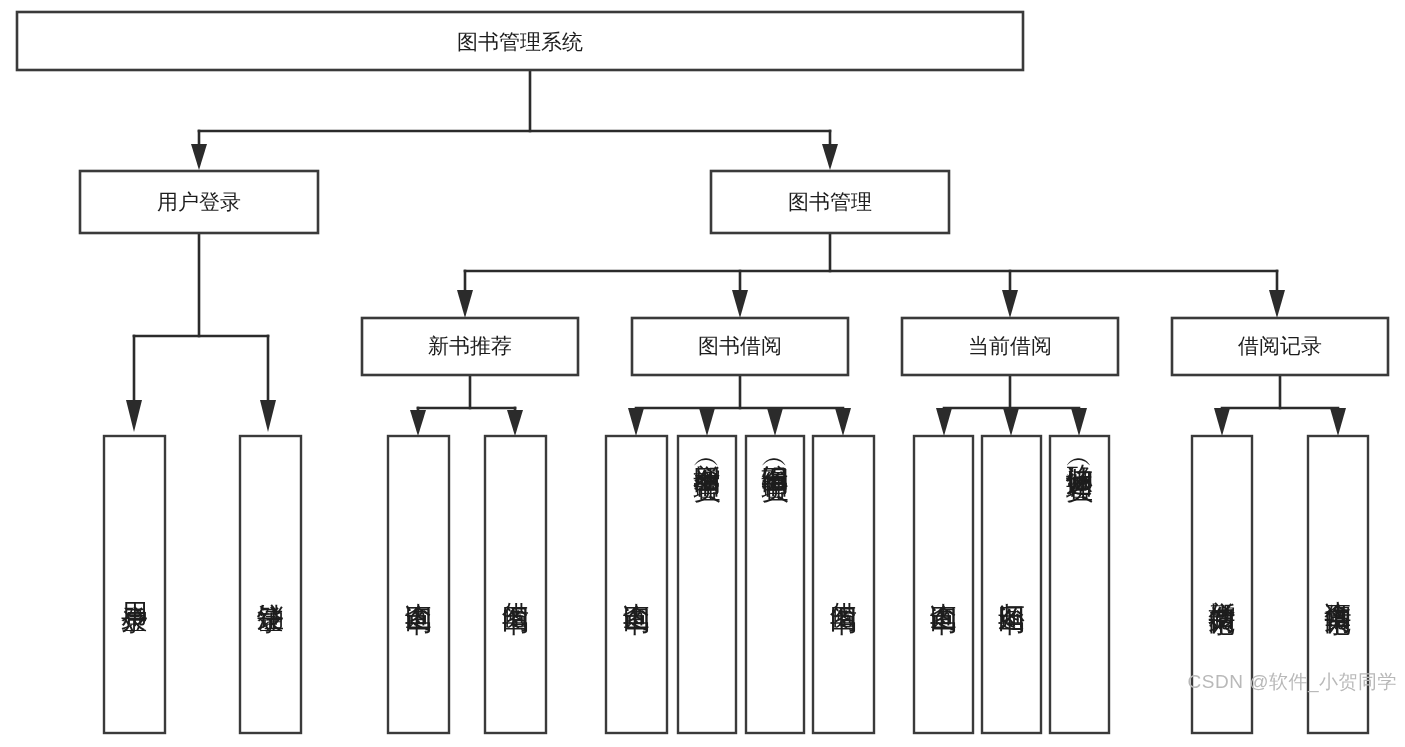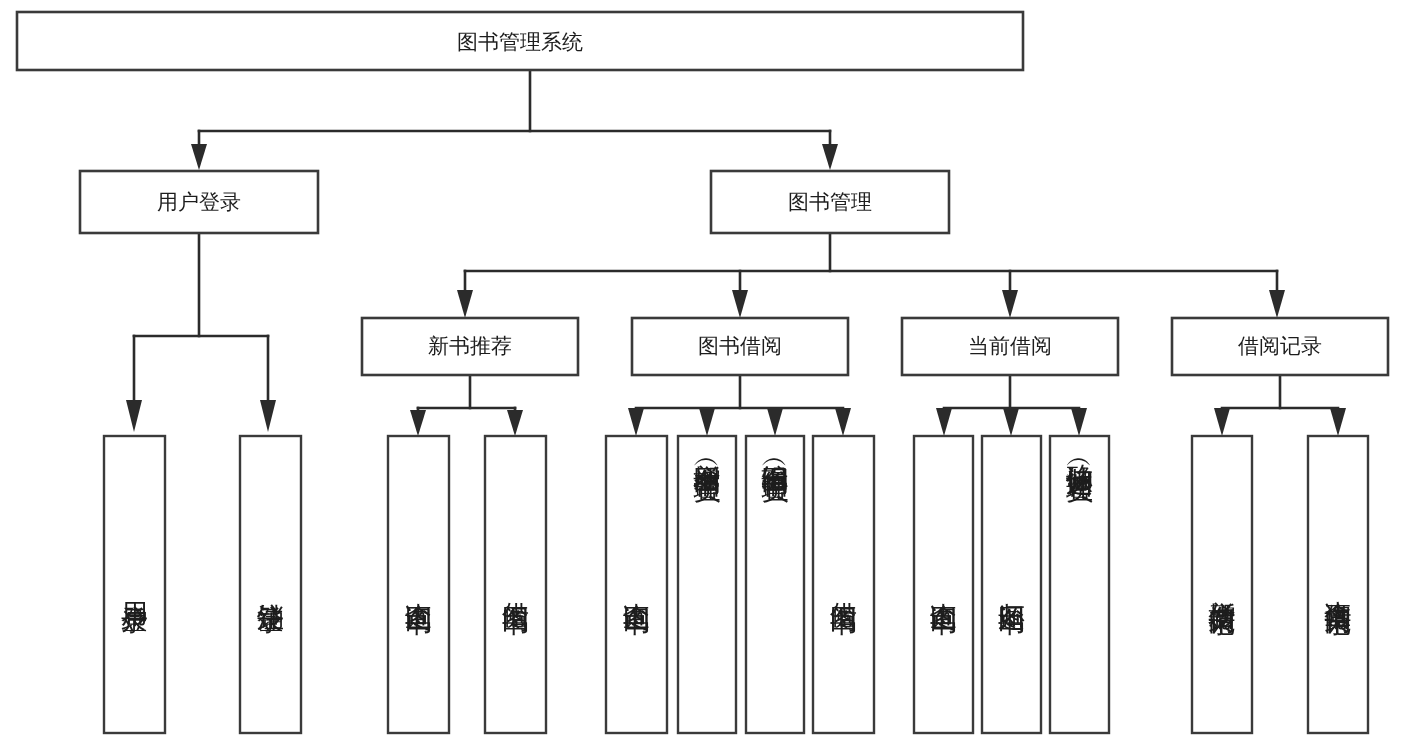--- a/index.html
+++ b/index.html
@@ -233,14 +233,15 @@
     <span class="leaf-label" style="margin-top:6px;">确认归还（管理员）</span>
   </div>
 
   <div class="leaf-label-wrap" style="left:1192px; top:436px; width:60px; height:297px;">
     <span class="leaf-label">新增借阅记录</span>
   </div>
   <div class="leaf-label-wrap" style="left:1308px; top:436px; width:60px; height:297px;">
     <span class="leaf-label">查询借阅记录</span>
   </div>
 
+  <div class="watermark">CSDN @软件_小贺同学</div>
 
 </div>
 
 </body></html>

